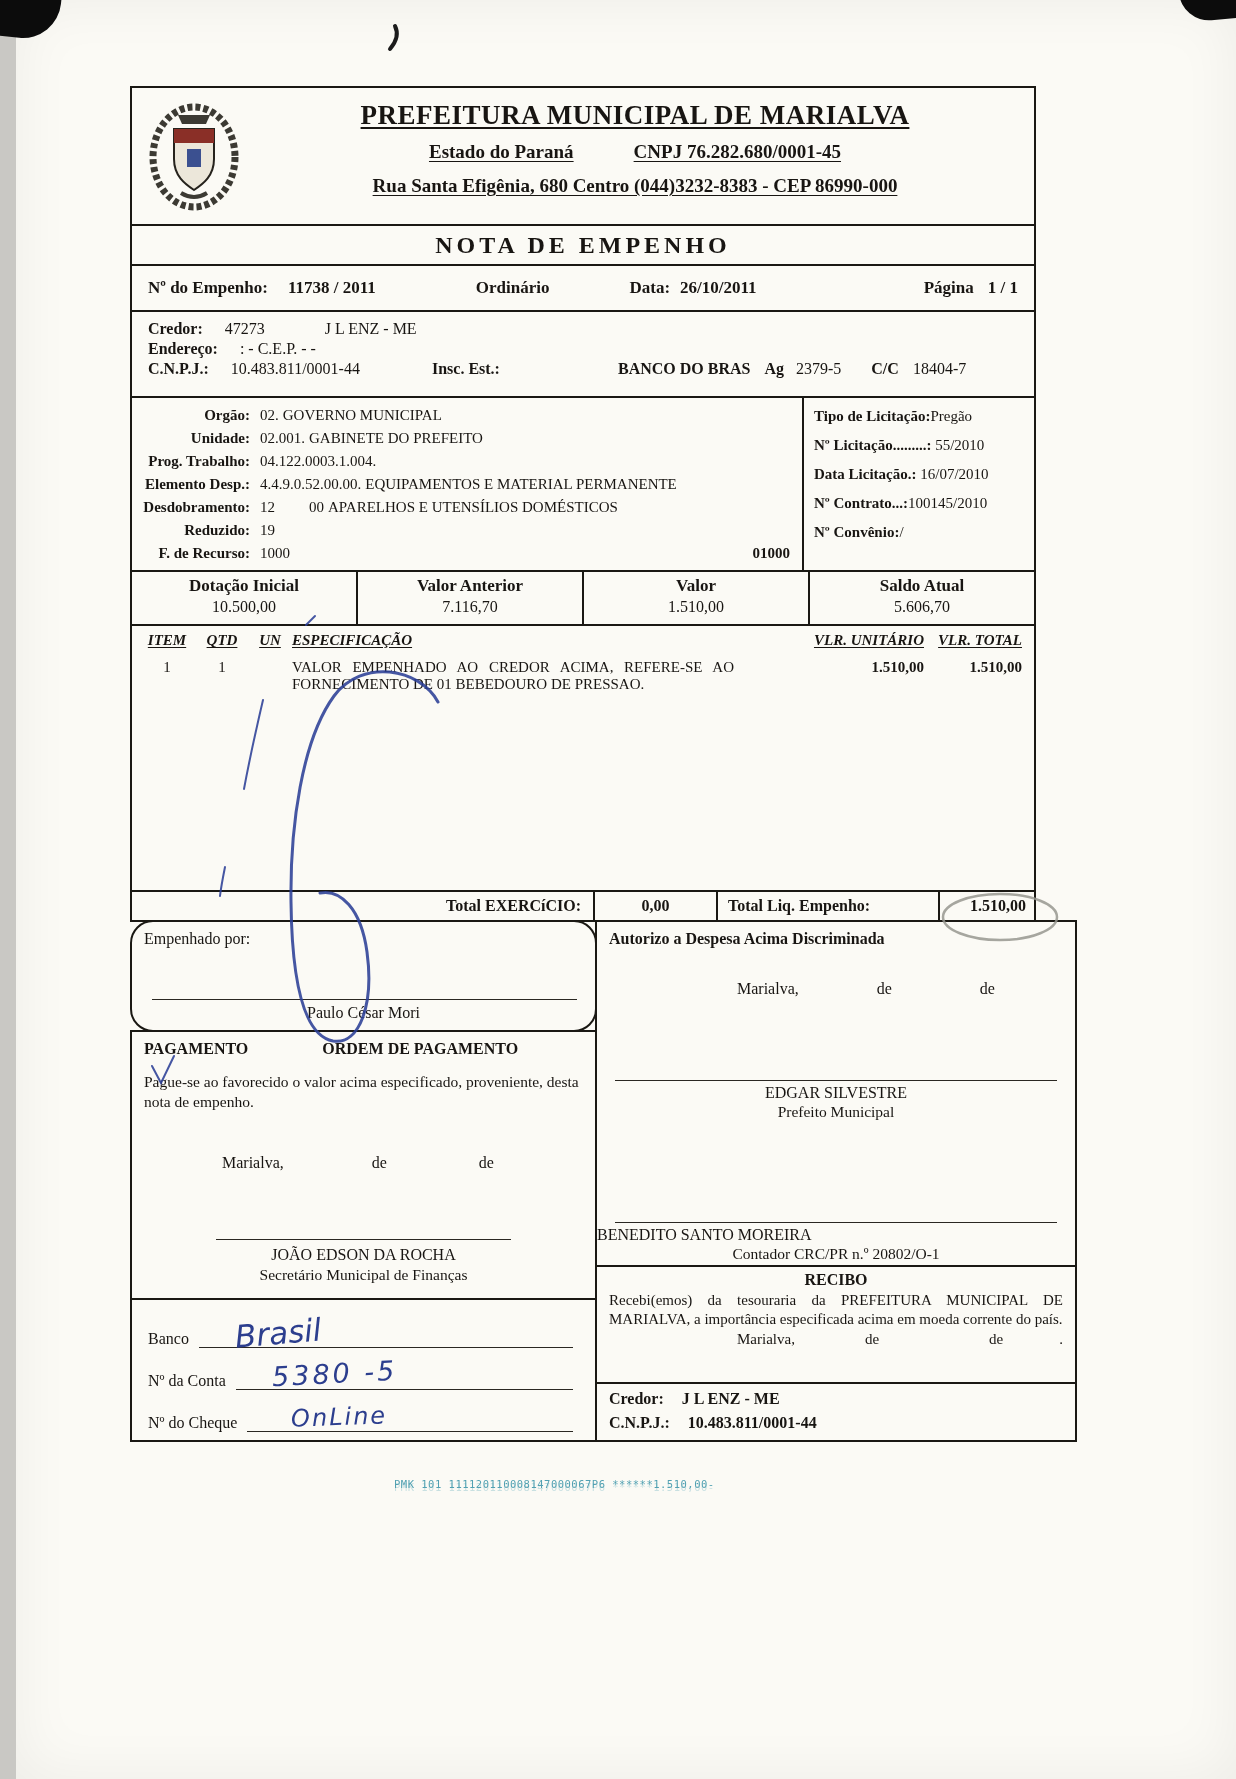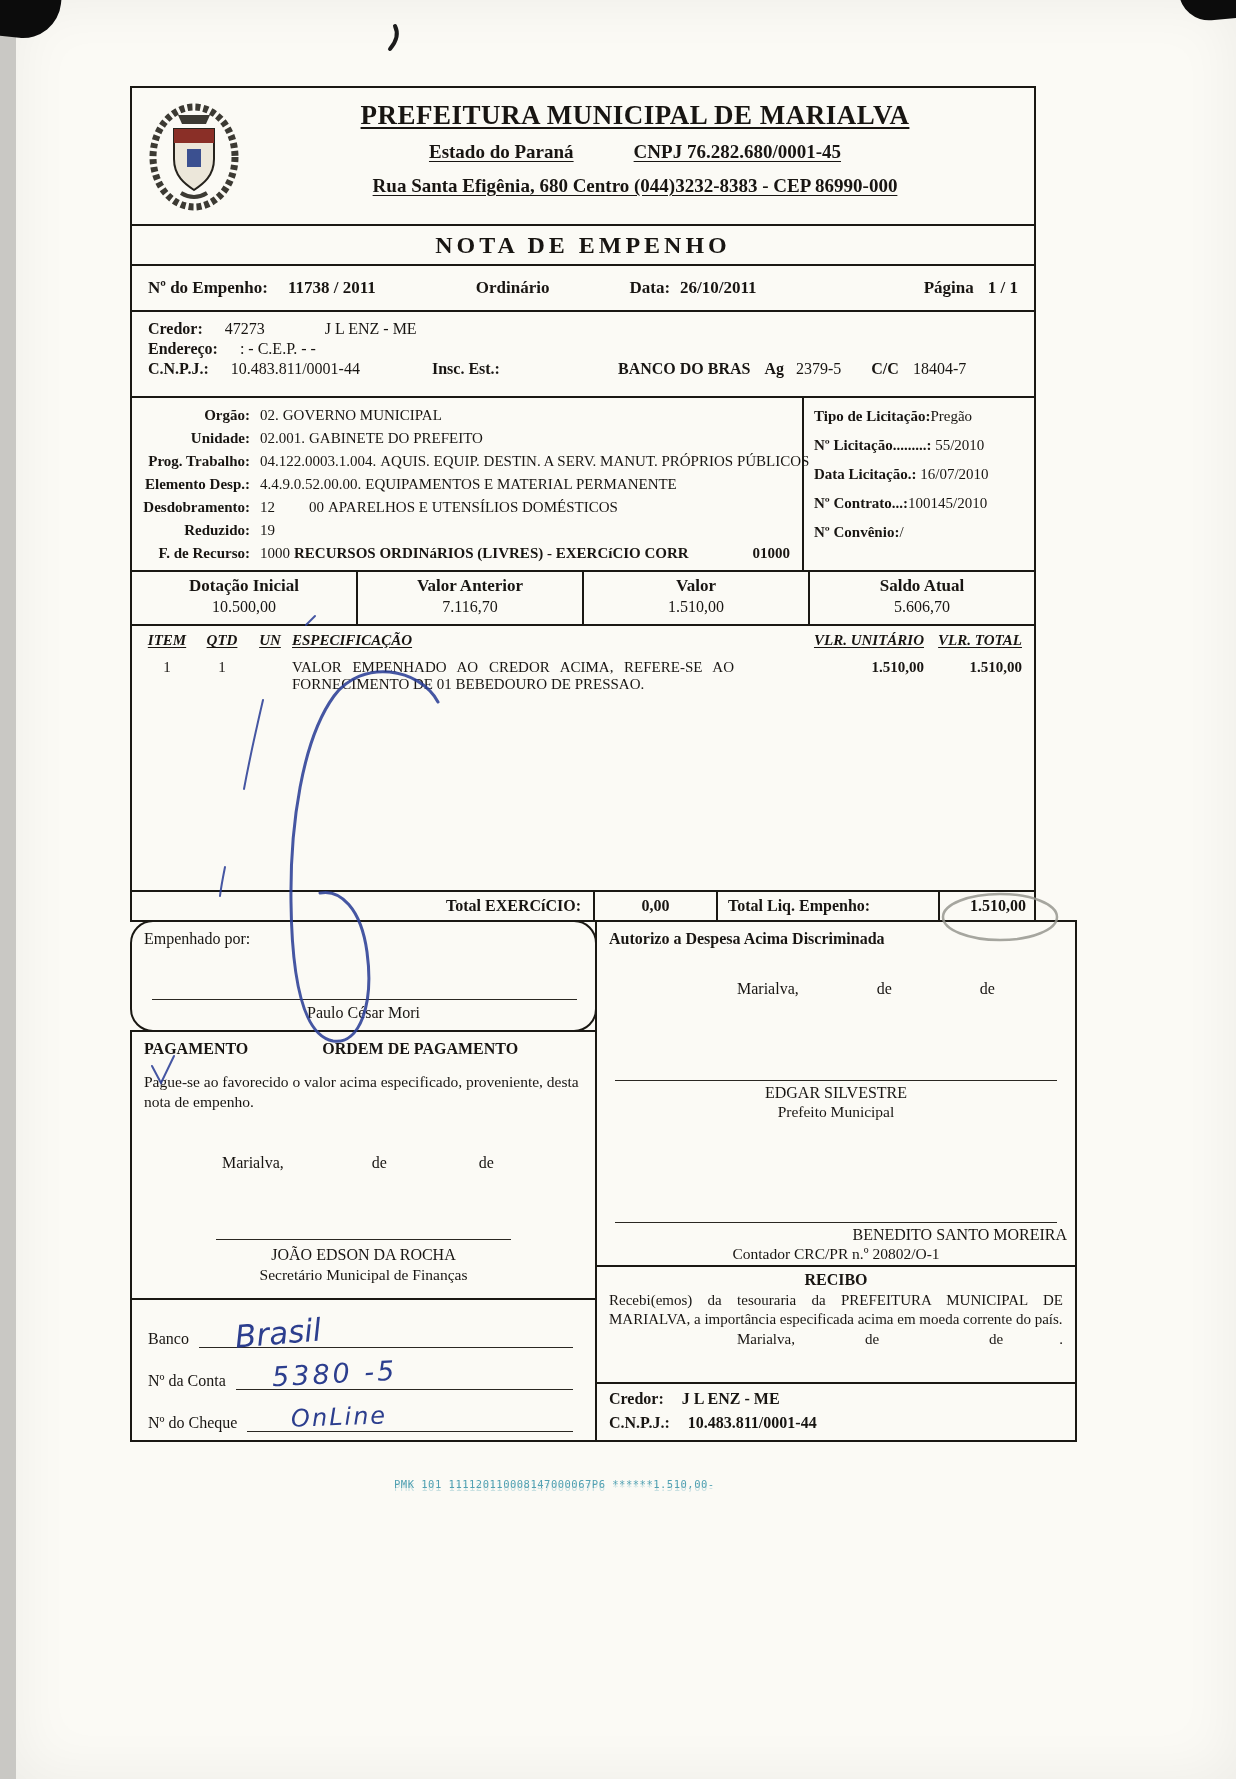--- a/index.html
+++ b/index.html
@@ -111,21 +111,21 @@
   .boxD { height:347px; padding:8px 12px; }
   .autTitle { font-weight:bold; font-size:16px; }
   .mrowD { margin-top:32px; display:flex; }
   .mrowD .m1 { margin-left:128px; }
   .mrowD .m2 { margin-left:78px; }
   .mrowD .m3 { margin-left:88px; }
   .sigD1 { position:absolute; top:158px; left:18px; right:18px; border-bottom:1.5px solid #2a2722; }
   .nameD1 { position:absolute; top:162px; left:0; right:0; text-align:center; font-size:16px; }
   .roleD1 { position:absolute; top:181px; left:0; right:0; text-align:center; font-size:15.5px; }
   .sigD2 { position:absolute; top:300px; left:18px; right:18px; border-bottom:1.5px solid #2a2722; }
-  .nameD2 { position:absolute; top:304px; left:0; right:8px; text-align:right; font-size:16px; }
+  .nameD2 { position:absolute; top:304px; left:0; right:0; text-align:left; font-size:16px; }
   .roleD2 { position:absolute; top:323px; left:0; right:0; text-align:center; font-size:15.5px; }
 
   .boxE { height:177px; padding:4px 12px; }
   .recTitle { text-align:center; font-weight:bold; font-size:16px; }
   .recText { margin-top:2px; font-size:15px; line-height:19px; text-align:justify; }
   .mrowE { margin-top:2px; display:flex; font-size:15px; }
   .mrowE .m1 { margin-left:128px; }
   .mrowE .m2 { margin-left:70px; }
   .mrowE .m3 { margin-left:110px; }
   .mrowE .dot { margin-left:56px; }
@@ -218,41 +218,39 @@
           <span class="cdesc">GOVERNO MUNICIPAL</span>
         </div>
         <div class="crow">
           <span class="clabel">Unidade:</span>
           <span class="ccode">02.001.</span>
           <span class="cdesc">GABINETE DO PREFEITO</span>
         </div>
         <div class="crow">
           <span class="clabel">Prog. Trabalho:</span>
           <span class="ccode">04.122.0003.1.004.</span>
-          <span class="cdesc">AQUIS. EQUIP. DESTIN. A SERV. MANUT. PRÓPRIOS PÚBLICOS</span>
         </div>
         <div class="crow">
           <span class="clabel">Elemento Desp.:</span>
           <span class="ccode">4.4.9.0.52.00.00.</span>
           <span class="cdesc">EQUIPAMENTOS E MATERIAL PERMANENTE</span>
         </div>
         <div class="crow">
           <span class="clabel">Desdobramento:</span>
           <span class="ccode">12</span>
           <span class="ccode2">00</span>
           <span class="cdesc">APARELHOS E UTENSÍLIOS DOMÉSTICOS</span>
         </div>
         <div class="crow">
           <span class="clabel">Reduzido:</span>
           <span class="ccode">19</span>
         </div>
         <div class="crow">
           <span class="clabel">F. de Recurso:</span>
           <span class="ccode">1000</span>
-          <span class="cdesc b">RECURSOS ORDINáRIOS (LIVRES) - EXERCíCIO CORR</span>
           <span class="cend b">01000</span>
         </div>
       </div>
       <div class="classRight">
         <div class="lrow">
           <span class="b">Tipo de Licitação:</span><span>Pregão</span>
         </div>
         <div class="lrow">
           <span class="b">Nº Licitação.........:</span> <span>55/2010</span>
         </div>

